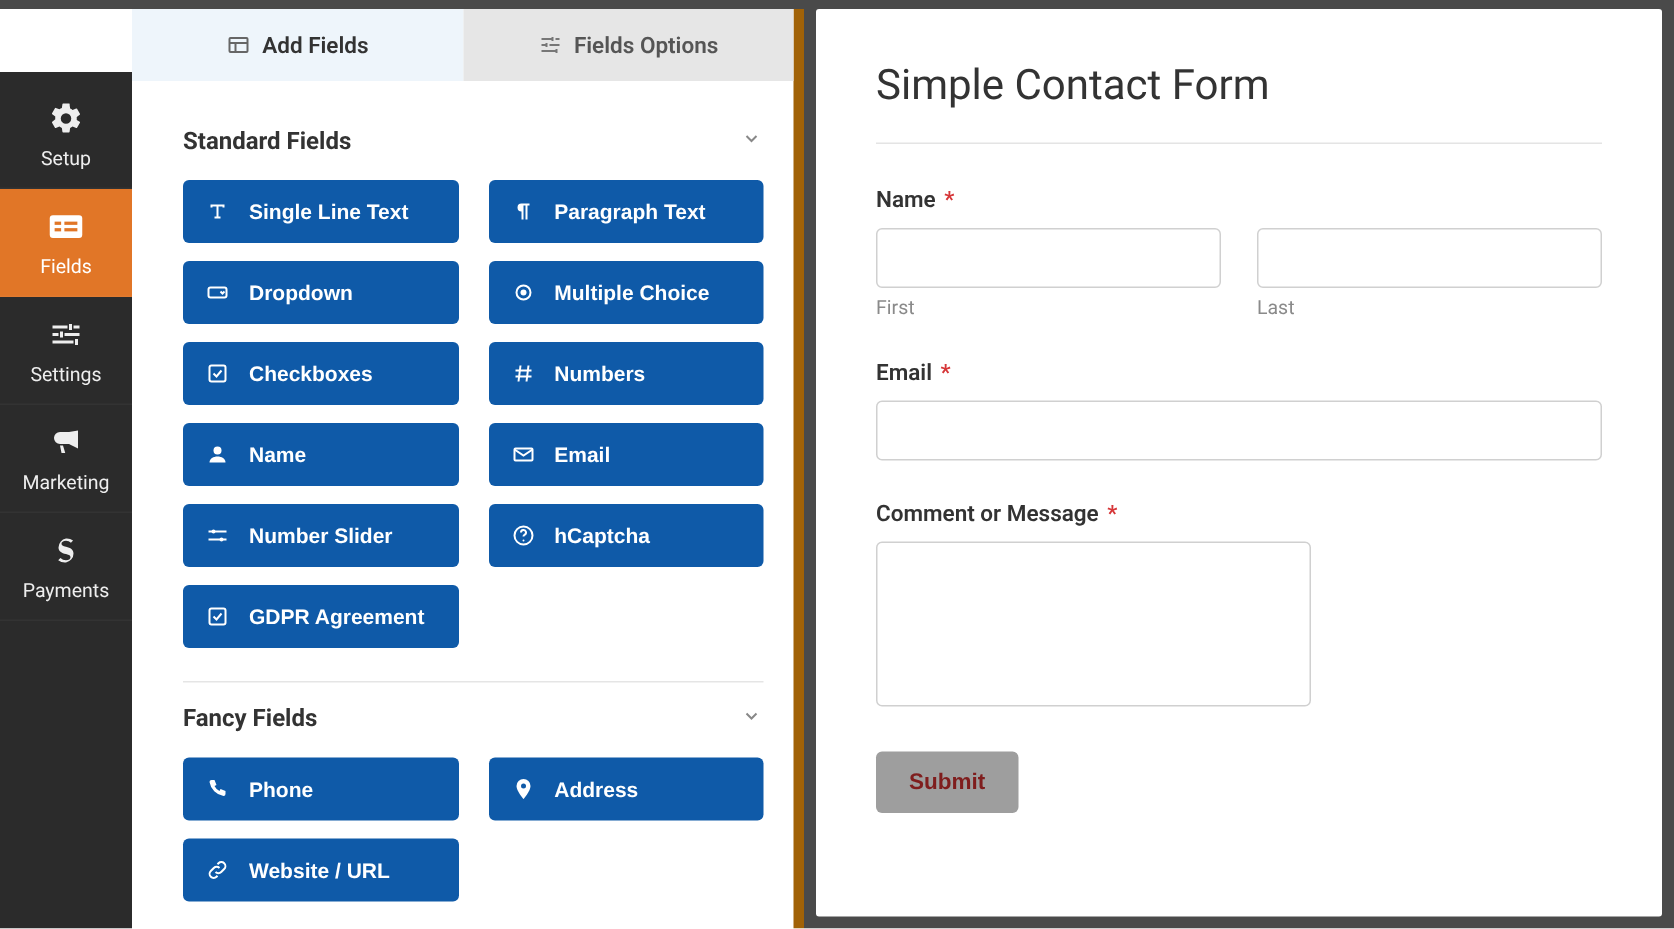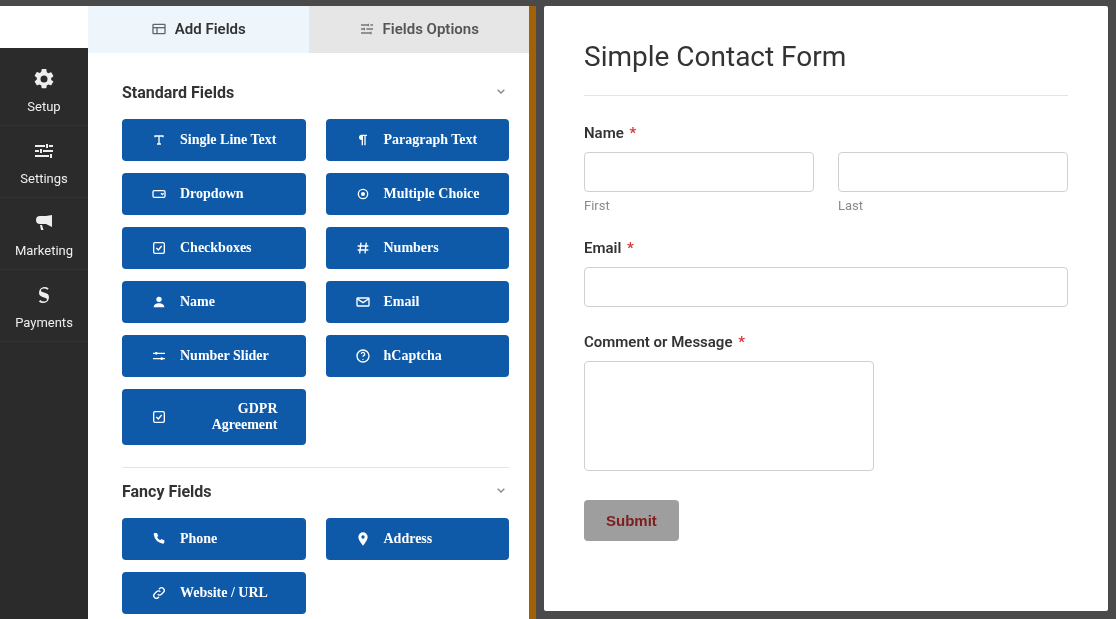--- a/index.html
+++ b/index.html
@@ -97,26 +97,25 @@
       gap: 12px 20px;
     }
     .field-btn {
       display: flex;
       align-items: center;
       gap: 12px;
       background: #0f5aa8;
       color: #fff;
       border: none;
       border-radius: 4px;
-      padding: 12px 28px;
+      padding: 12px 14px;
       font-size: 14px;
       font-weight: 600;
       cursor: pointer;
-      text-align: right;
-      font-family: Liberation Serif, serif;
+      text-align: center;
     }
     .field-btn .ico { width: 18px; height: 18px; display:flex; align-items:center; justify-content:center; flex: 0 0 18px; }
     .field-btn svg { fill: #fff; }
     .divider {
       height: 1px;
       background: #e5e5e5;
       margin: 22px 0 0 0;
     }
 
     
@@ -191,20 +190,32 @@
 <div class="topbar-shadow"></div>
 
 <div class="rail">
   <div class="rail-item">
     <span class="icon">
       <svg viewBox="0 0 24 24" width="24" height="24">
           <path d="M19.14,12.94a7.14,7.14,0,0,0,.05-.94,7.14,7.14,0,0,0-.05-.94l2.03-1.58a.5.5,0,0,0,.12-.64l-1.92-3.32a.5.5,0,0,0-.6-.22l-2.39.96a7.03,7.03,0,0,0-1.62-.94l-.36-2.54A.5.5,0,0,0,13.9,2h-3.8a.5.5,0,0,0-.5.42l-.36,2.54a7.03,7.03,0,0,0-1.62.94l-2.39-.96a.5.5,0,0,0-.6.22L2.71,8.48a.5.5,0,0,0,.12.64l2.03,1.58a7.14,7.14,0,0,0-.05.94,7.14,7.14,0,0,0,.05.94L2.83,14.16a.5.5,0,0,0-.12.64l1.92,3.32a.5.5,0,0,0,.6.22l2.39-.96a7.03,7.03,0,0,0,1.62.94l.36,2.54a.5.5,0,0,0,.5.42h3.8a.5.5,0,0,0,.5-.42l.36-2.54a7.03,7.03,0,0,0,1.62-.94l2.39.96a.5.5,0,0,0,.6-.22l1.92-3.32a.5.5,0,0,0-.12-.64ZM12,15.5A3.5,3.5,0,1,1,15.5,12,3.5,3.5,0,0,1,12,15.5Z"></path>
         </svg>
     </span>
     <span>Setup</span>
+  </div>
+  <div class="rail-item active">
+    <span class="icon">
+      <svg viewBox="0 0 24 24" width="26" height="26">
+          <rect x="2" y="5" width="20" height="14" rx="2" fill="#fff"></rect>
+          <rect x="5" y="9" width="4" height="2" fill="#e17627"></rect>
+          <rect x="5" y="13" width="4" height="2" fill="#e17627"></rect>
+          <rect x="11" y="9" width="8" height="2" fill="#e17627"></rect>
+          <rect x="11" y="13" width="8" height="2" fill="#e17627"></rect>
+        </svg>
+    </span>
+    <span>Fields</span>
   </div>
   <div class="rail-item">
     <span class="icon">
       <svg viewBox="0 0 24 24" width="24" height="24">
           <path d="M3 6h10v2H3zM17 6h4v2h-4zM14 5h2v4h-2zM3 11h4v2H3zM11 11h10v2H11zM8 10h2v4H8zM3 16h14v2H3zM21 16h0zM18 15h2v4h-2z"></path>
         </svg>
     </span>
     <span>Settings</span>
   </div>
   <div class="rail-item">

